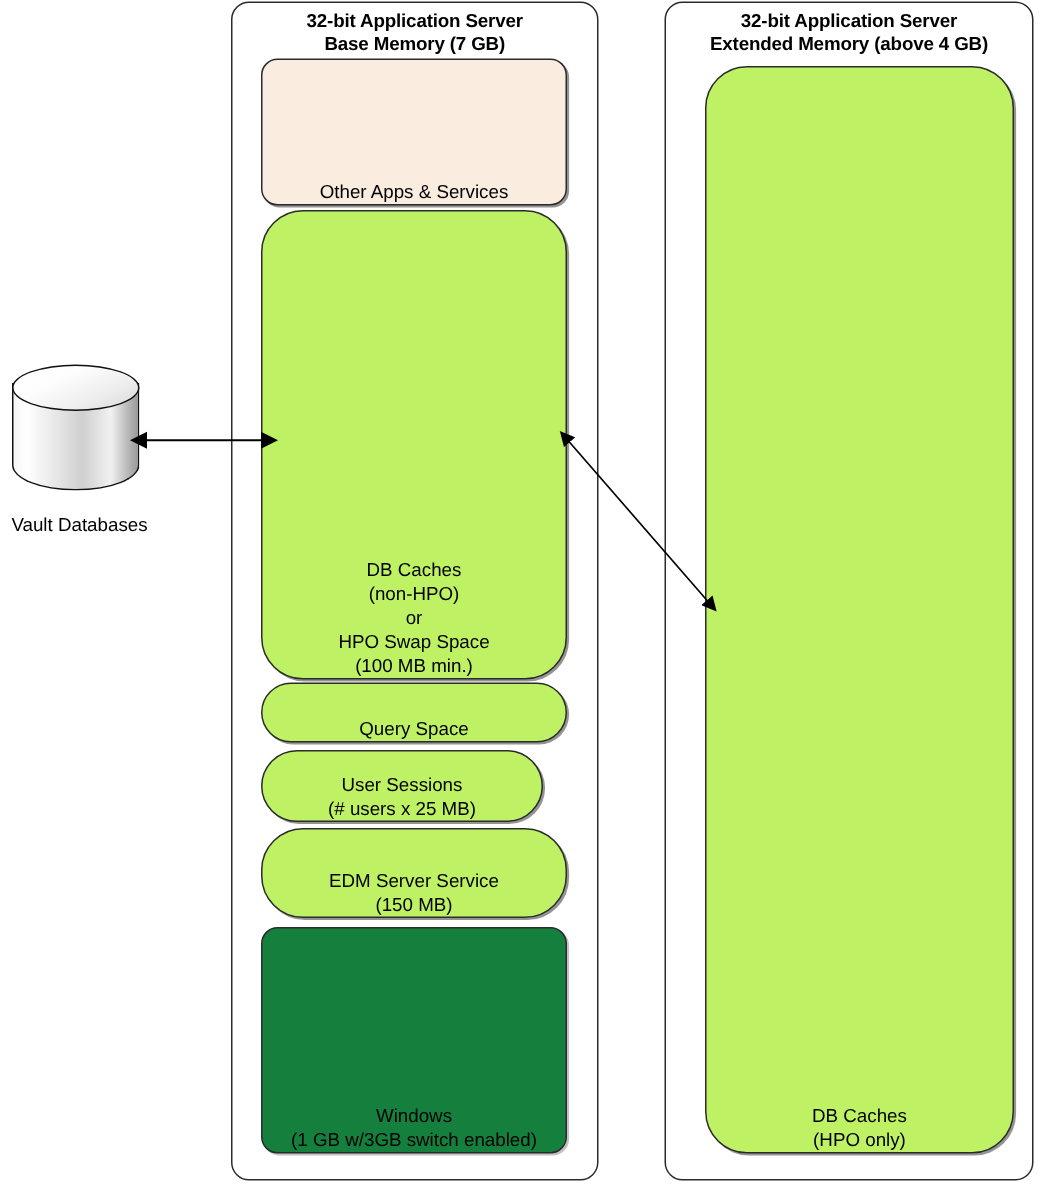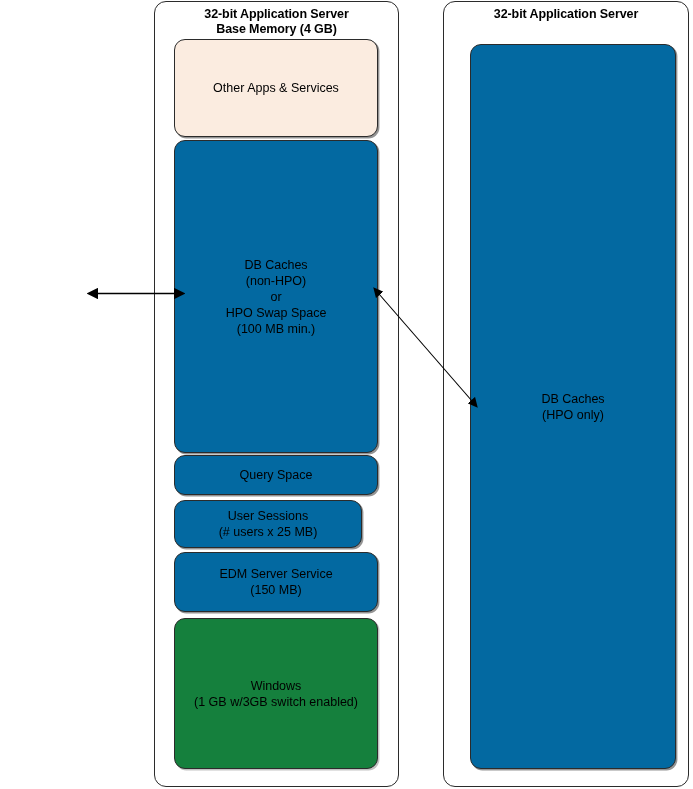--- a/index.html
+++ b/index.html
@@ -37,28 +37,28 @@
     font-weight: bold;
     line-height: 15px;
     letter-spacing: -0.1px;
   }
   .block {
     position: absolute;
     border: 1px solid #2b2b2b;
     border-radius: 11px;
     box-sizing: border-box;
     display: flex;
-    align-items: center;
+    align-items: flex-end;
     justify-content: center;
     text-align: center;
     font-size: 12.5px;
     line-height: 16px;
     box-shadow: 1.4px 1.4px 0 rgba(60,60,60,0.55);
   }
-  .block.blue   { background: #0369a1; }
+  .block.blue   { background: #bef264; border-radius: 28px; }
   .block.peach  { background: #fbece0; }
   .block.white  { background: #15803d; box-shadow: 1.4px 1.4px 0 rgba(80,80,80,0.35); }
 
   
   #panel-base {
     left: 154px; top: 1px; width: 245px; height: 786px;
   }
   #panel-base-title { top: 5px; }
 
   #blk-other-apps { left: 174px; top: 39px;  width: 204px; height: 98px; }
@@ -120,21 +120,21 @@
   }
 </style>
 </head>
 <body>
 
 <div id="diagram">
 
   <div class="panel" id="panel-base">
     <div class="panel-title" id="panel-base-title">
       <div>32-bit Application Server</div>
-      <div>Base Memory (4 GB)</div>
+      <div>Base Memory (7 GB)</div>
     </div>
   </div>
 
   <div class="block peach" id="blk-other-apps">
     <span>Other Apps &amp; Services</span>
   </div>
 
   <div class="block blue" id="blk-db-caches">
     <div>
       <div>DB Caches</div>
@@ -168,30 +168,36 @@
   <div class="block white" id="blk-windows">
     <div>
       <div>Windows</div>
       <div>(1 GB w/3GB switch enabled)</div>
     </div>
   </div>
 
   <div class="panel" id="panel-ext">
     <div class="panel-title" id="panel-ext-title">
       <div>32-bit Application Server</div>
+      <div>Extended Memory (above 4 GB)</div>
     </div>
   </div>
 
   <div class="block blue" id="blk-db-caches-hpo">
     <div>
       <div>DB Caches</div>
       <div>(HPO only)</div>
     </div>
   </div>
 
+  <div id="vault">
+    <div id="vault-body"></div>
+    <div id="vault-top"></div>
+    <div id="vault-label">Vault Databases</div>
+  </div>
 
   <svg class="overlay" viewBox="0 0 693 789" xmlns="http://www.w3.org/2000/svg">
     <defs>
       <marker id="arr-start" markerWidth="9" markerHeight="9" refX="8" refY="4.5" orient="auto" markerUnits="strokeWidth">
         <path d="M9,0 L9,9 L0,4.5 z" fill="#000"></path>
       </marker>
       <marker id="arr-end" markerWidth="9" markerHeight="9" refX="1" refY="4.5" orient="auto" markerUnits="strokeWidth">
         <path d="M0,0 L0,9 L9,4.5 z" fill="#000"></path>
       </marker>
     </defs>

